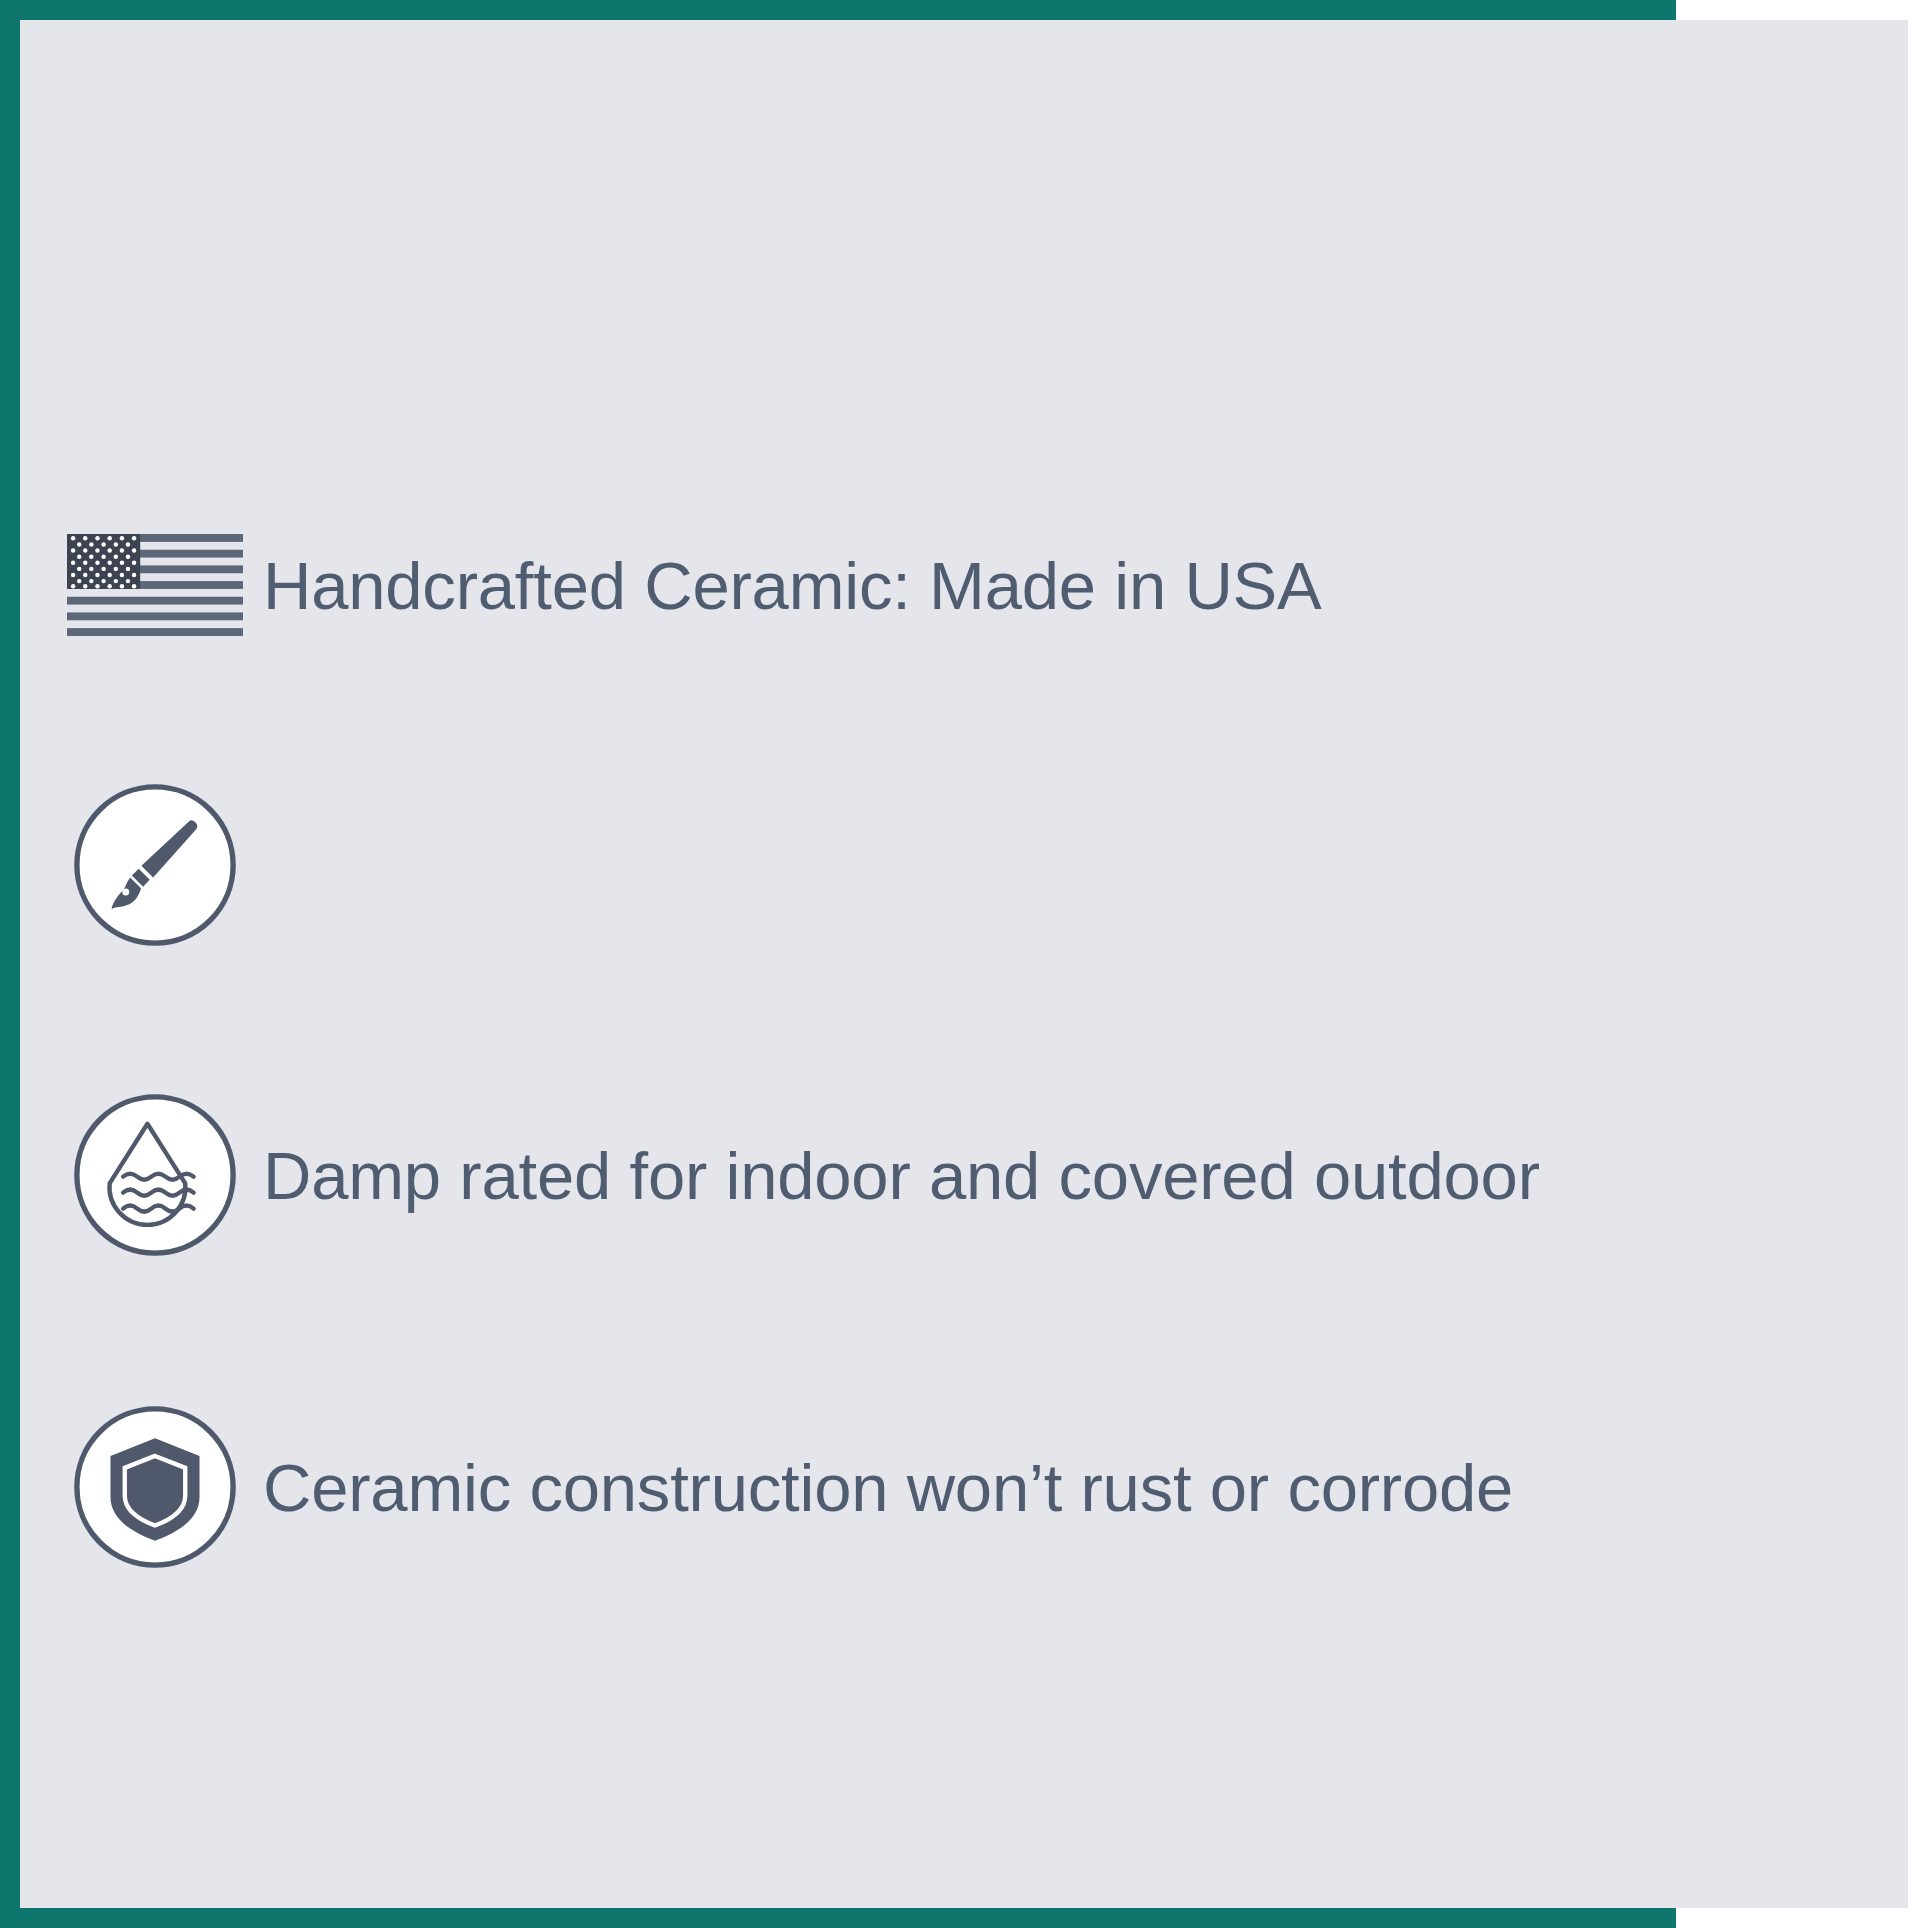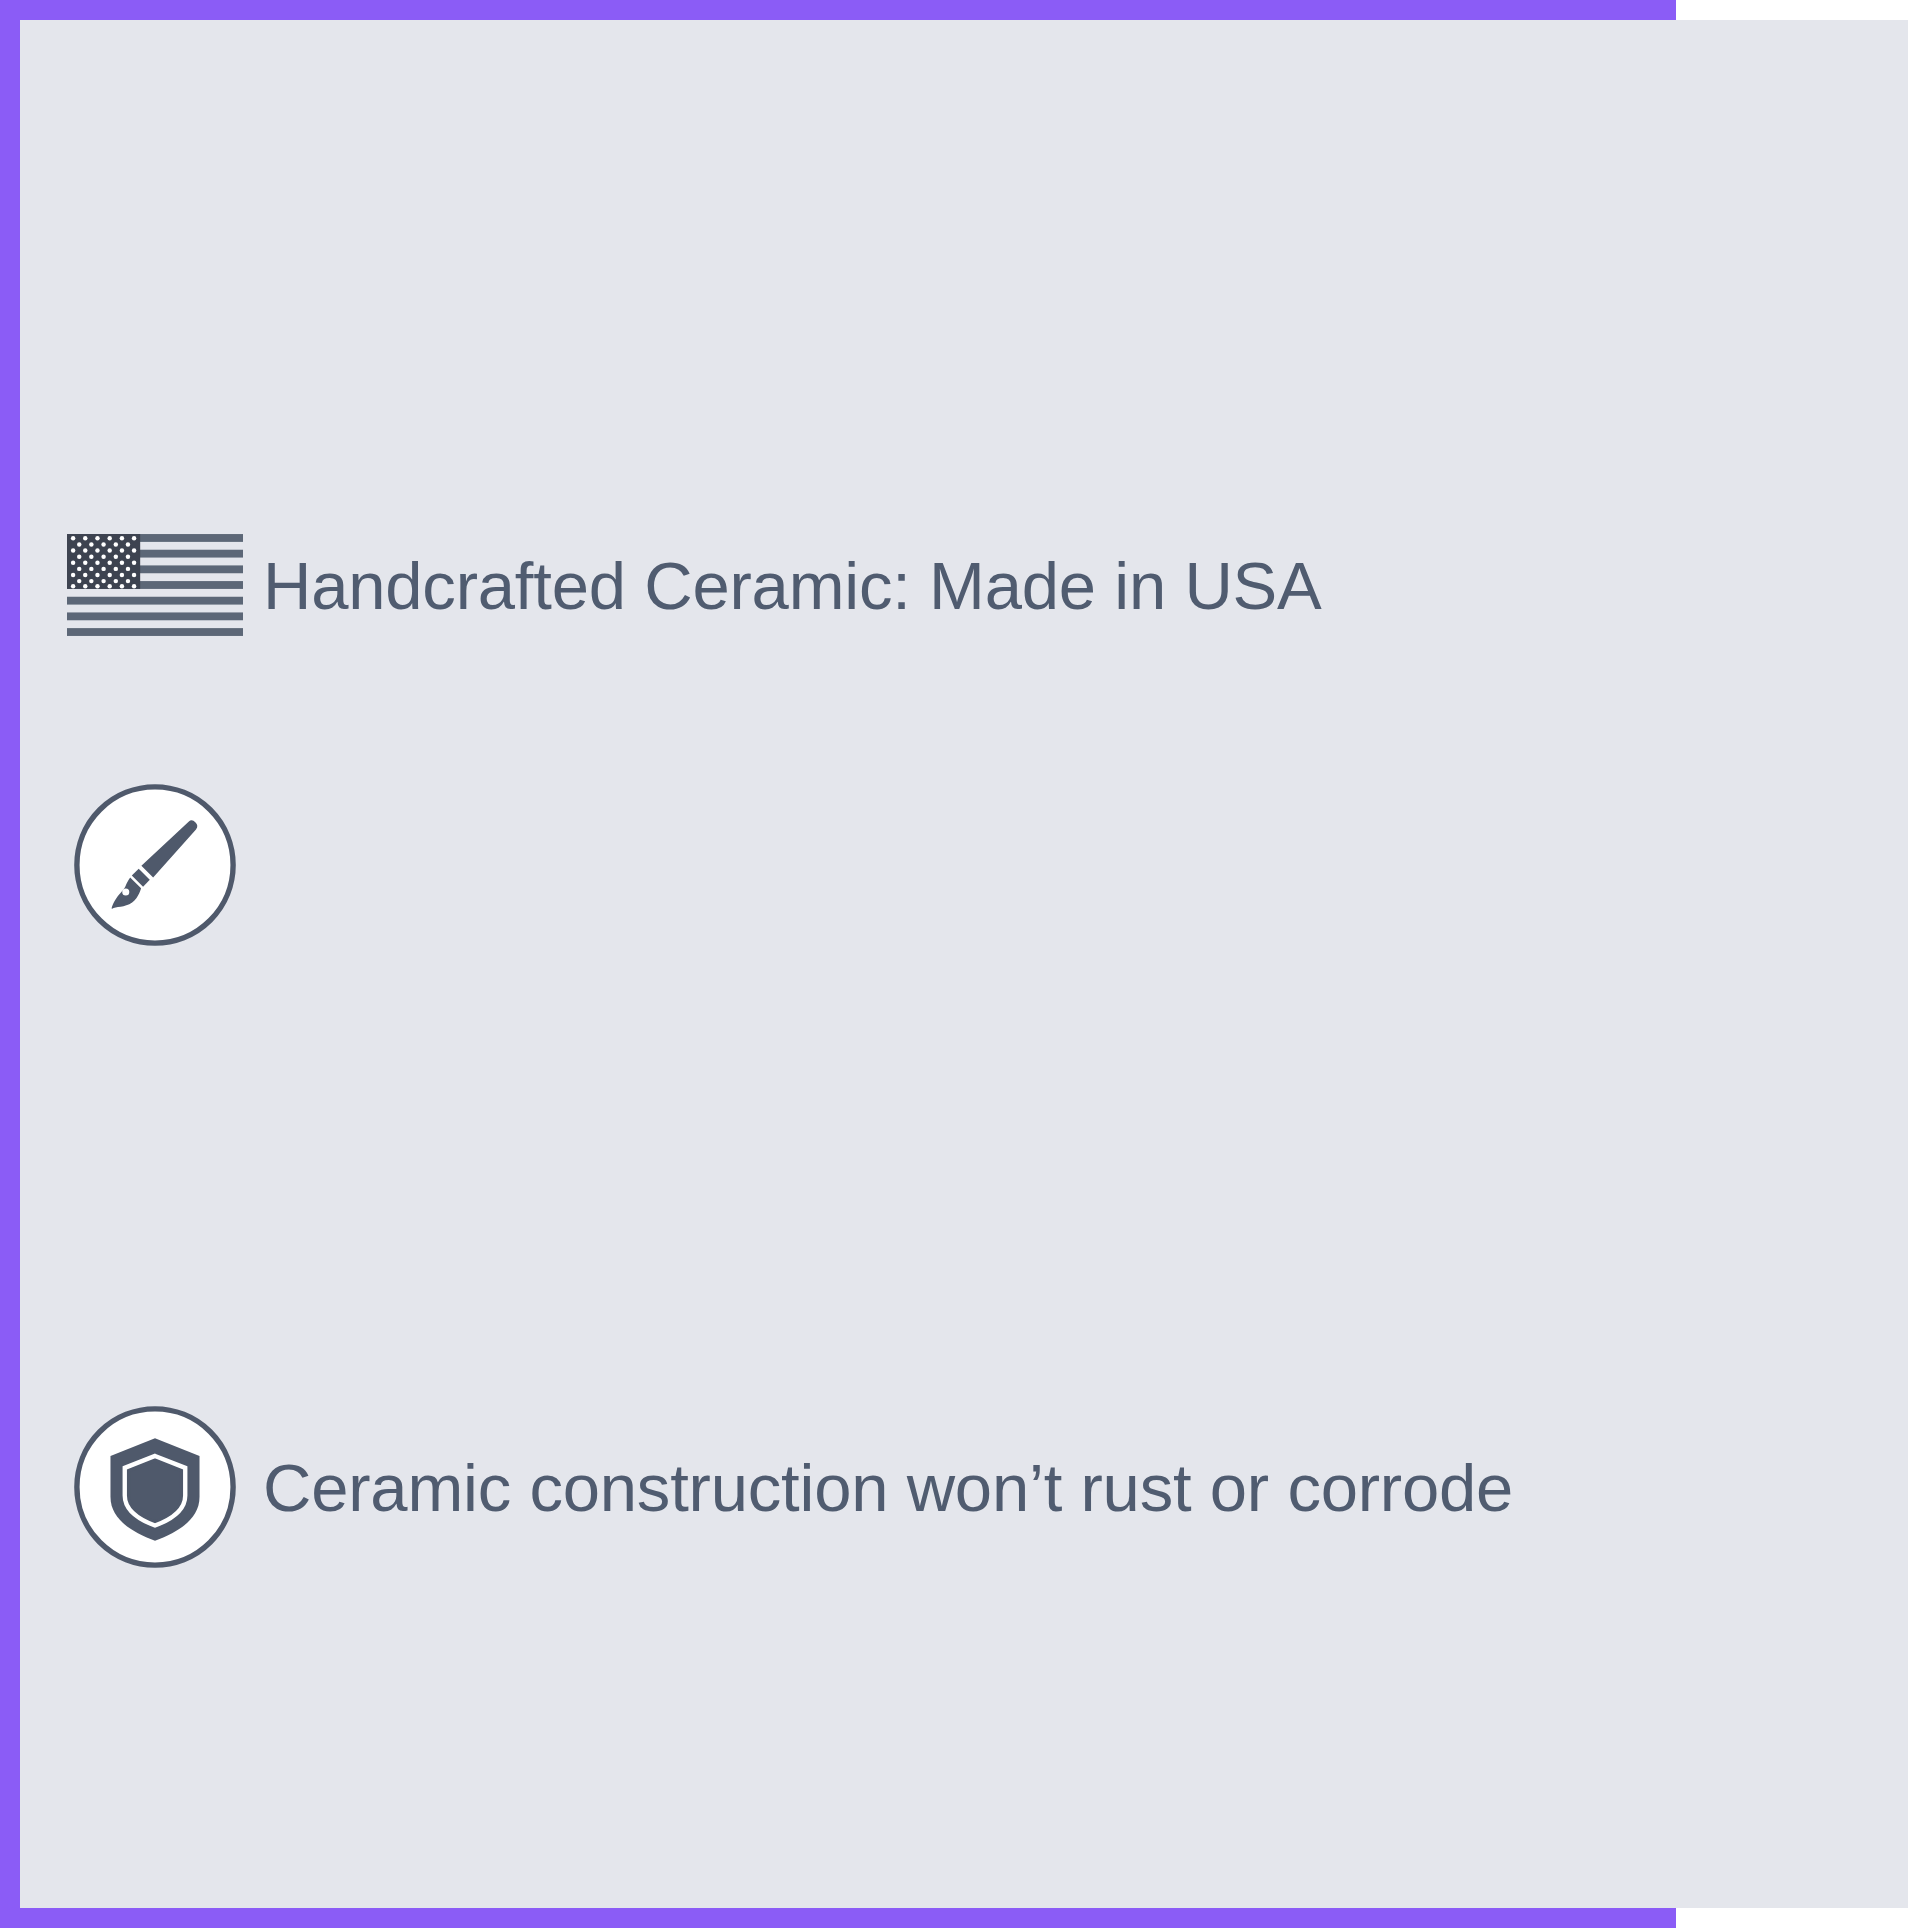--- a/index.html
+++ b/index.html
@@ -11,21 +11,21 @@
     width: 1928px;
     height: 1928px;
     overflow: hidden;
     font-family: "Liberation Sans", sans-serif;
   }
 
   .canvas {
     position: relative;
     width: 1676px;
     height: 1928px;
-    background: #8b5cf6;
+    background: #0f766e;
     box-sizing: border-box;
   }
 
   .panel {
     position: absolute;
     left: 20px;
     top: 20px;
     width: 1888px;
     height: 1888px;
     background: #e4e6ec;
@@ -191,20 +191,34 @@
             <g fill="#4f596b">
               <path d="M74.0 24.6 C75.4 26.0 75.6 27.4 74.4 28.8 L48.9 57.4 L41.9 50.4 L70.0 24.2 C71.4 23.0 72.7 23.2 74.0 24.6 Z"></path>
               <path d="M40.3 52.2 L46.9 58.8 L42.9 62.9 L36.2 56.2 Z"></path>
               <path d="M35.2 57.4 L41.7 63.9 C41.7 63.9 40.4 69.5 36.4 72.3 C32.0 75.4 26.5 74.6 24.5 76.0 C23.6 76.6 25.0 72.6 27.0 69.8 C29.6 66.0 31.5 65.0 32.6 62.2 C33.6 59.7 35.2 57.4 35.2 57.4 Z"></path>
               <circle cx="32.6" cy="66.1" r="2.1" fill="#ffffff"></circle>
             </g>
           </svg>
         </div>
       </div>
 
+      <div class="feature-row row-2">
+        <div class="icon-slot">
+          <svg class="circle-icon" viewBox="0 0 100 100" aria-hidden="true">
+            <circle cx="50" cy="50" r="46.5" fill="#ffffff" stroke="#4f596b" stroke-width="3.2"></circle>
+            <path d="M45.5 19.5 L68.0 55.0 A22.6 22.6 0 1 1 23.0 55.0 Z" fill="none" stroke="#4f596b" stroke-width="2.6" stroke-linejoin="round"></path>
+            <g fill="none" stroke="#4f596b" stroke-width="2.6" stroke-linecap="round">
+              <path d="M31.0 51.0 q4.2 -3.6 8.4 0 q4.2 3.6 8.4 0 q4.2 -3.6 8.4 0 q4.2 3.6 8.4 0 q4.2 -3.6 8.4 0"></path>
+              <path d="M31.0 60.5 q4.2 -3.6 8.4 0 q4.2 3.6 8.4 0 q4.2 -3.6 8.4 0 q4.2 3.6 8.4 0 q4.2 -3.6 8.4 0"></path>
+              <path d="M31.0 70.0 q4.2 -3.6 8.4 0 q4.2 3.6 8.4 0 q4.2 -3.6 8.4 0 q4.2 3.6 8.4 0 q4.2 -3.6 8.4 0"></path>
+            </g>
+          </svg>
+        </div>
+        <div class="feature-label">Damp rated for indoor and covered outdoor</div>
+      </div>
 
       <div class="feature-row row-3">
         <div class="icon-slot">
           <svg class="circle-icon" viewBox="0 0 100 100" aria-hidden="true">
             <circle cx="50" cy="50" r="46.5" fill="#ffffff" stroke="#4f596b" stroke-width="3.2"></circle>
             <path d="M50 21.0 L76.5 31.5 L76.5 56.0 C76.5 68.5 65.0 76.5 50 82.0 C35.0 76.5 23.5 68.5 23.5 56.0 L23.5 31.5 Z" fill="#4f596b"></path>
             <path d="M50 31.5 L68.0 38.6 L68.0 55.0 C68.0 63.6 60.2 69.1 50 72.9 C39.8 69.1 32.0 63.6 32.0 55.0 L32.0 38.6 Z" fill="none" stroke="#ffffff" stroke-width="2.6"></path>
             <path d="M50 35.2 L64.8 41.0 L64.8 55.0 C64.8 62.0 58.4 66.5 50 69.7 C41.6 66.5 35.2 62.0 35.2 55.0 L35.2 41.0 Z" fill="#4f596b"></path>
           </svg>
         </div>

